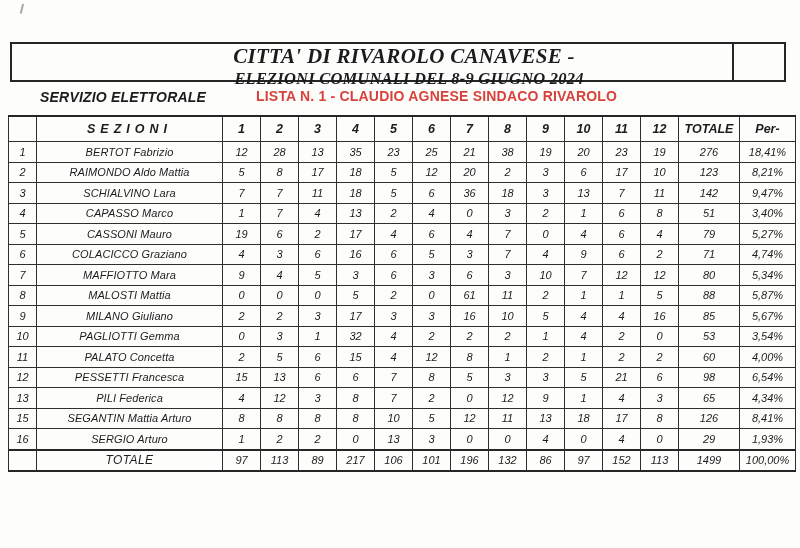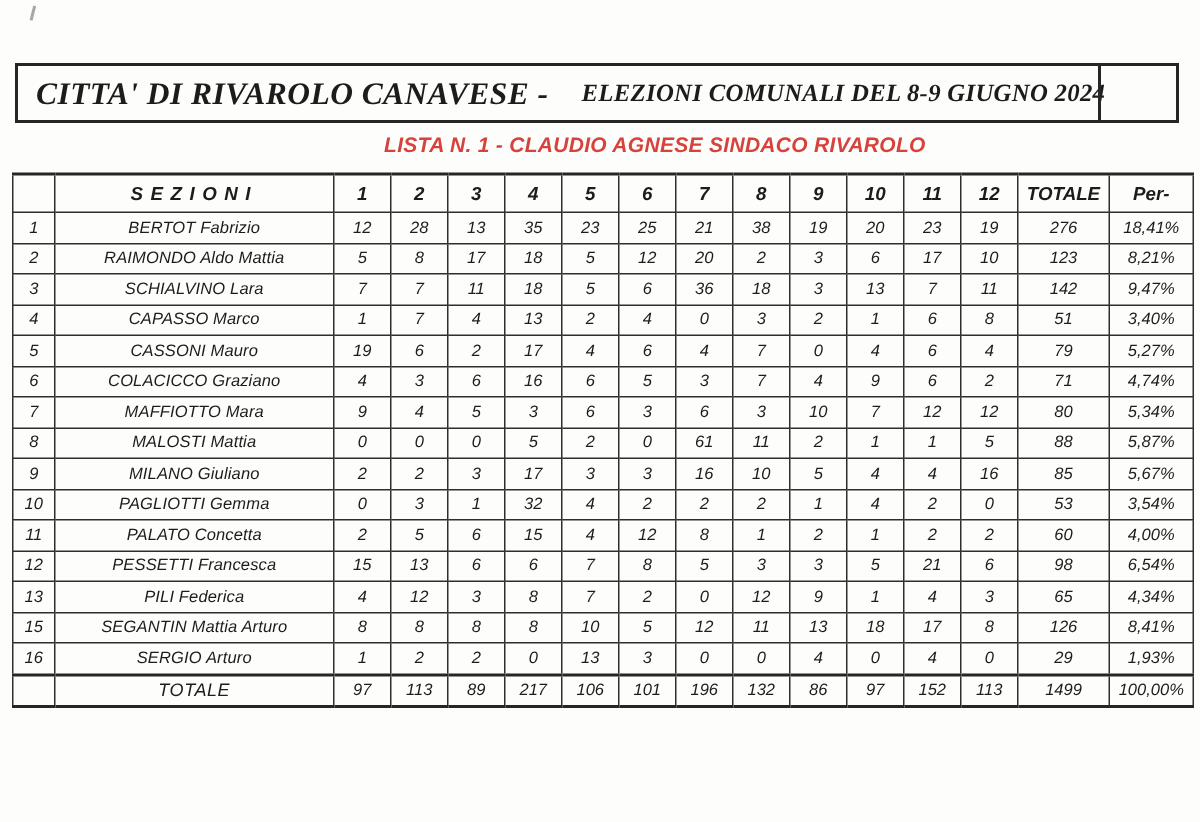--- a/index.html
+++ b/index.html
@@ -10,42 +10,42 @@
     color:#1c1c1c;
   }
   .scan-mark {
     position:absolute; left:15px; top:3px; width:6px; height:10px;
     border-right:2px solid #8a8a8a; transform:rotate(14deg); opacity:.75;
   }
   
   .title-box {
     position:absolute; left:10px; top:42px; width:772px; height:36px;
     border:2px solid #262626; background:#fdfdfc;
-    display:flex; align-items:center;
+    display:flex; align-items:center;flex-direction:column;
   }
   .title-main {
     font-family:"Liberation Serif", serif; font-weight:bold; font-style:italic;
     font-size:21px; padding-left:12px; white-space:nowrap; letter-spacing:.3px;
   }
   .title-detail {
     font-family:"Liberation Serif", serif; font-weight:bold; font-style:italic;
     font-size:16.5px; margin-left:22px; white-space:nowrap; letter-spacing:.2px;
   }
   .title-spare {
     position:absolute; right:0; top:0; bottom:0; width:50px;
     border-left:2px solid #262626;
   }
   
   .servizio {
     position:absolute; left:40px; top:89px;
     font-weight:bold; font-style:italic; font-size:14px; letter-spacing:.2px;
   }
   .lista {
     position:absolute; left:256px; top:88px;
-    font-weight:bold; font-style:italic; font-size:14px;
+    font-weight:bold; font-size:14px;
     color:#d8423c; letter-spacing:.2px;
   }
   
   table.results {
     position:absolute; left:8px; top:115px; width:779px;
     border-collapse:collapse; table-layout:fixed;
     font-style:italic;
   }
   .results th, .results td {
     border:1px solid #2e2e2e; padding:0; text-align:center;
@@ -74,20 +74,21 @@
 <div class="page">
 
   <div class="scan-mark"></div>
 
   <div class="title-box">
     <span class="title-main">CITTA' DI RIVAROLO CANAVESE -</span>
     <span class="title-detail">ELEZIONI COMUNALI DEL 8-9 GIUGNO 2024</span>
     <div class="title-spare"></div>
   </div>
 
+  <div class="servizio">SERVIZIO ELETTORALE</div>
   <div class="lista">LISTA N. 1 - CLAUDIO AGNESE SINDACO RIVAROLO</div>
 
   <table class="results">
     <thead>
       <tr>
         <th class="c-num"></th>
         <th class="c-name sezioni">SEZIONI</th>
         <th class="c-val">1</th>
           <th class="c-val">2</th>
           <th class="c-val">3</th>

